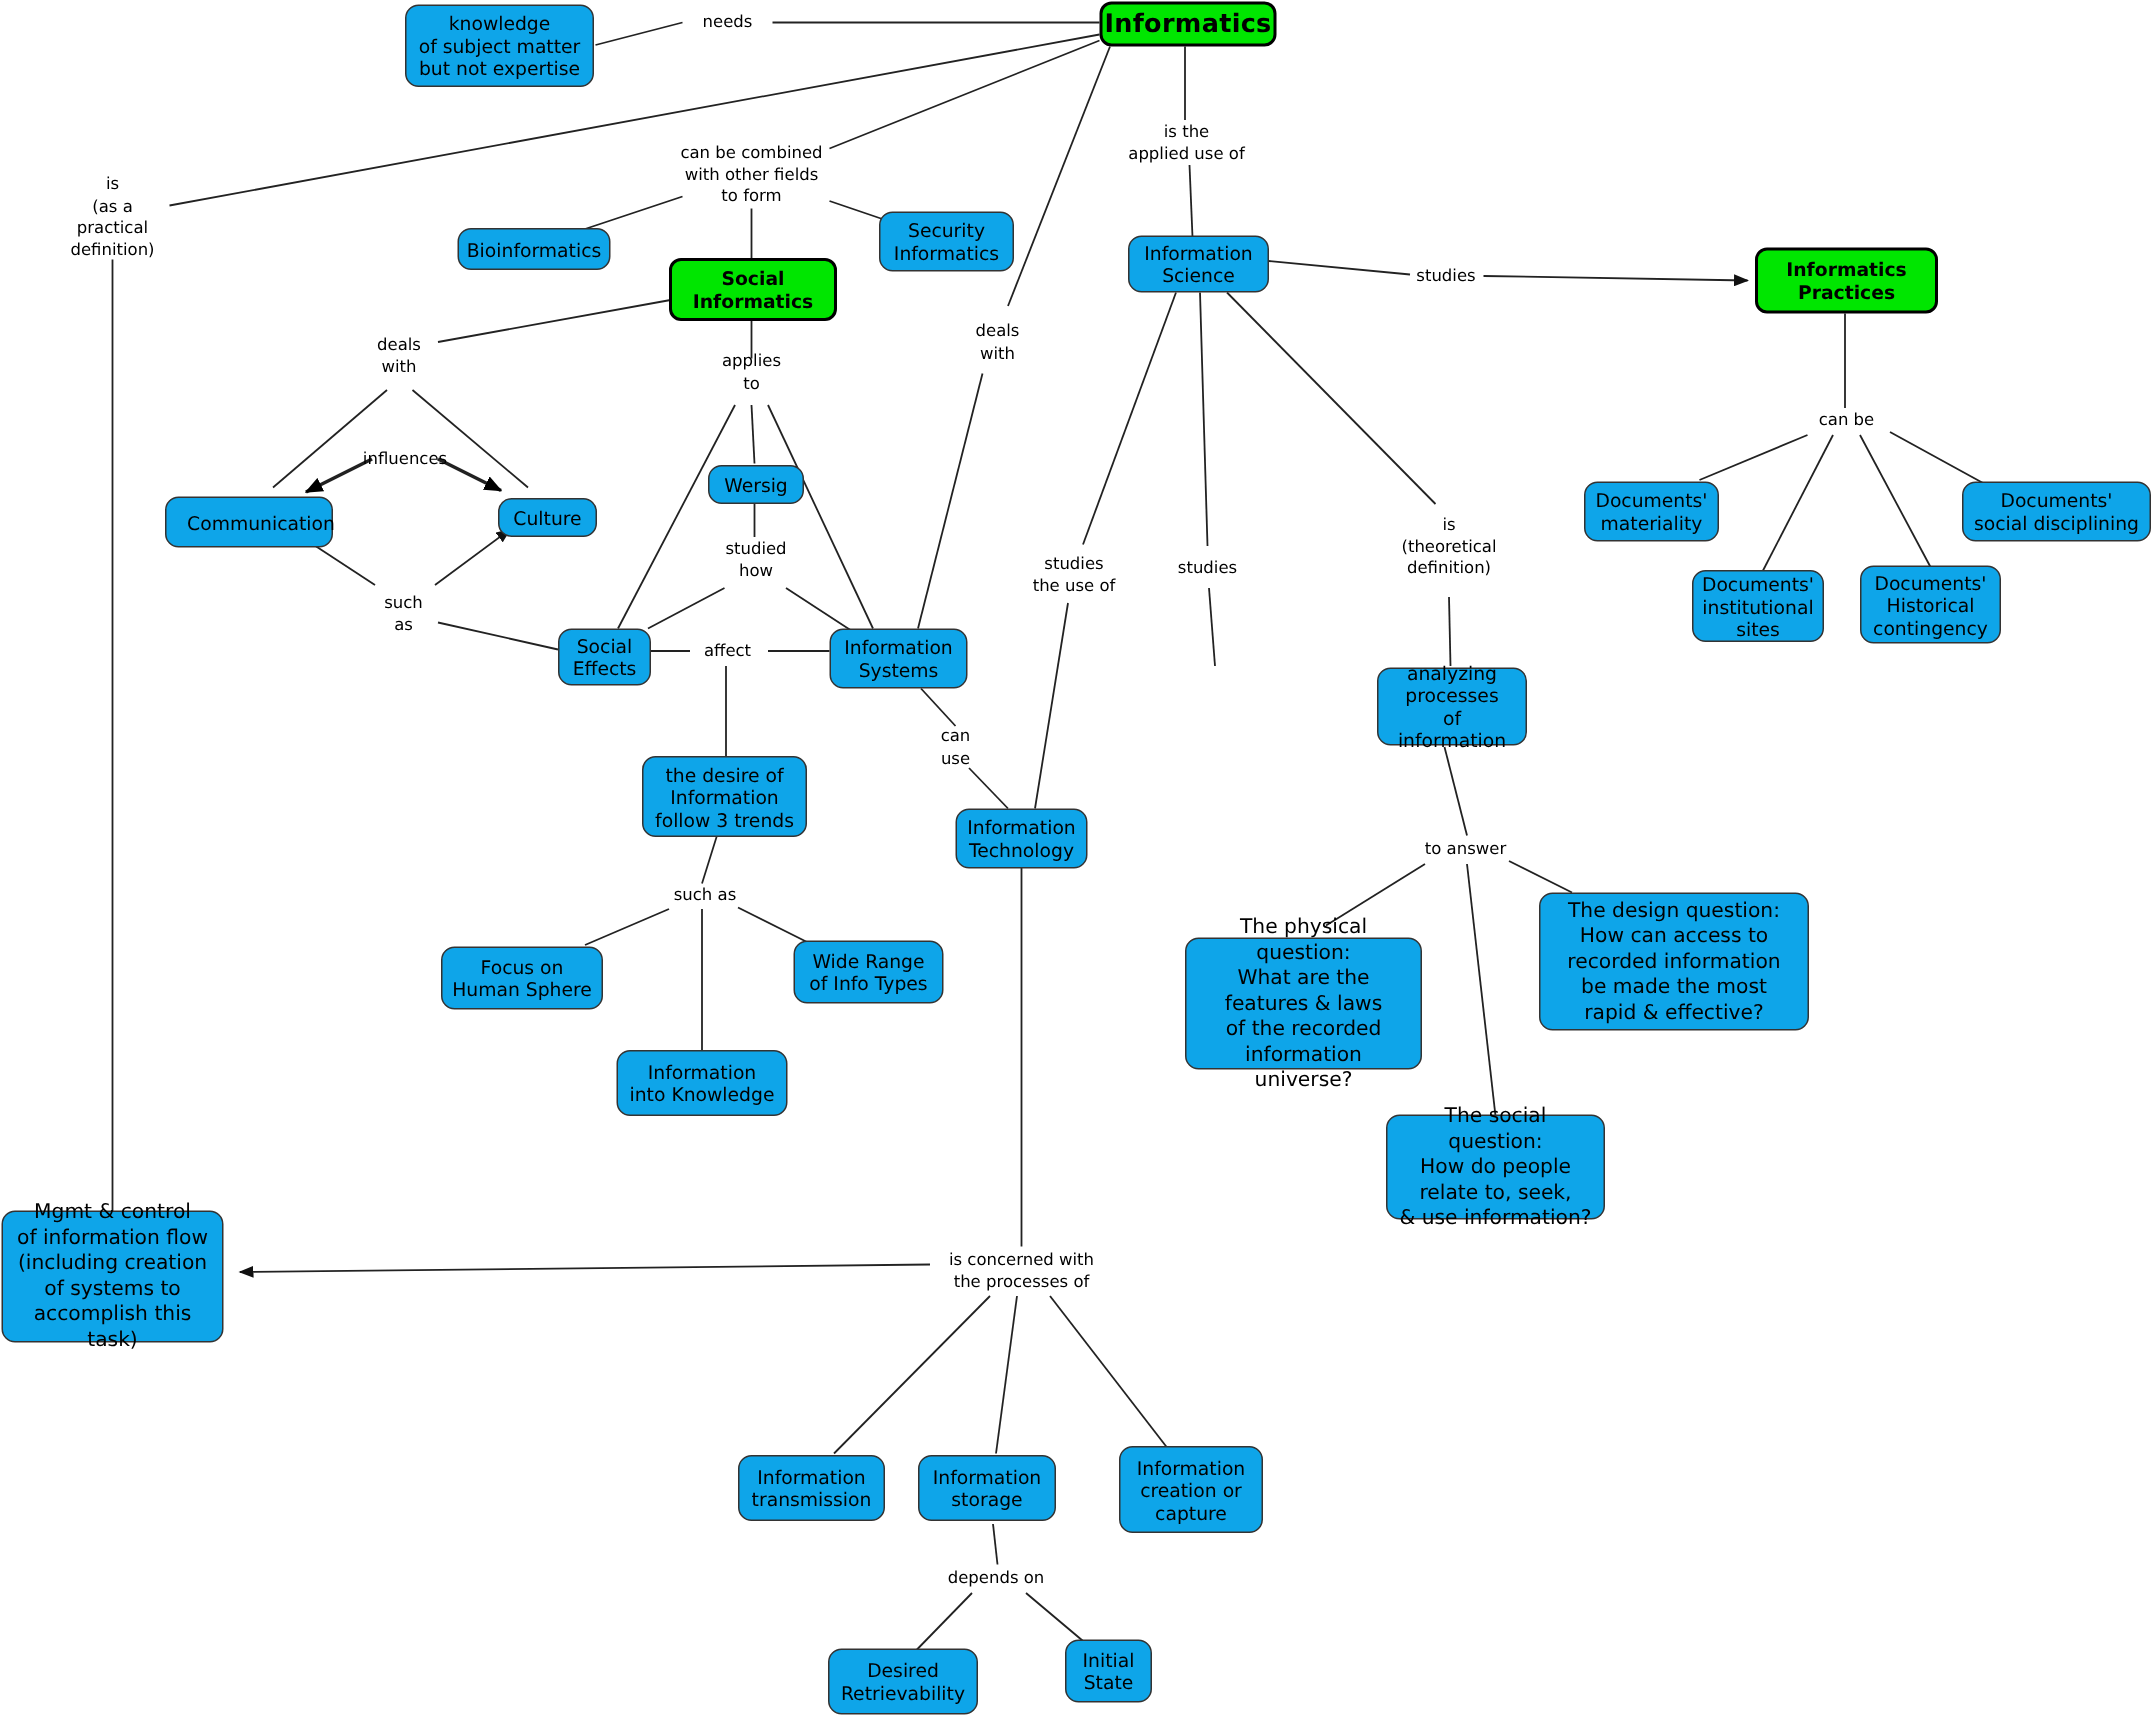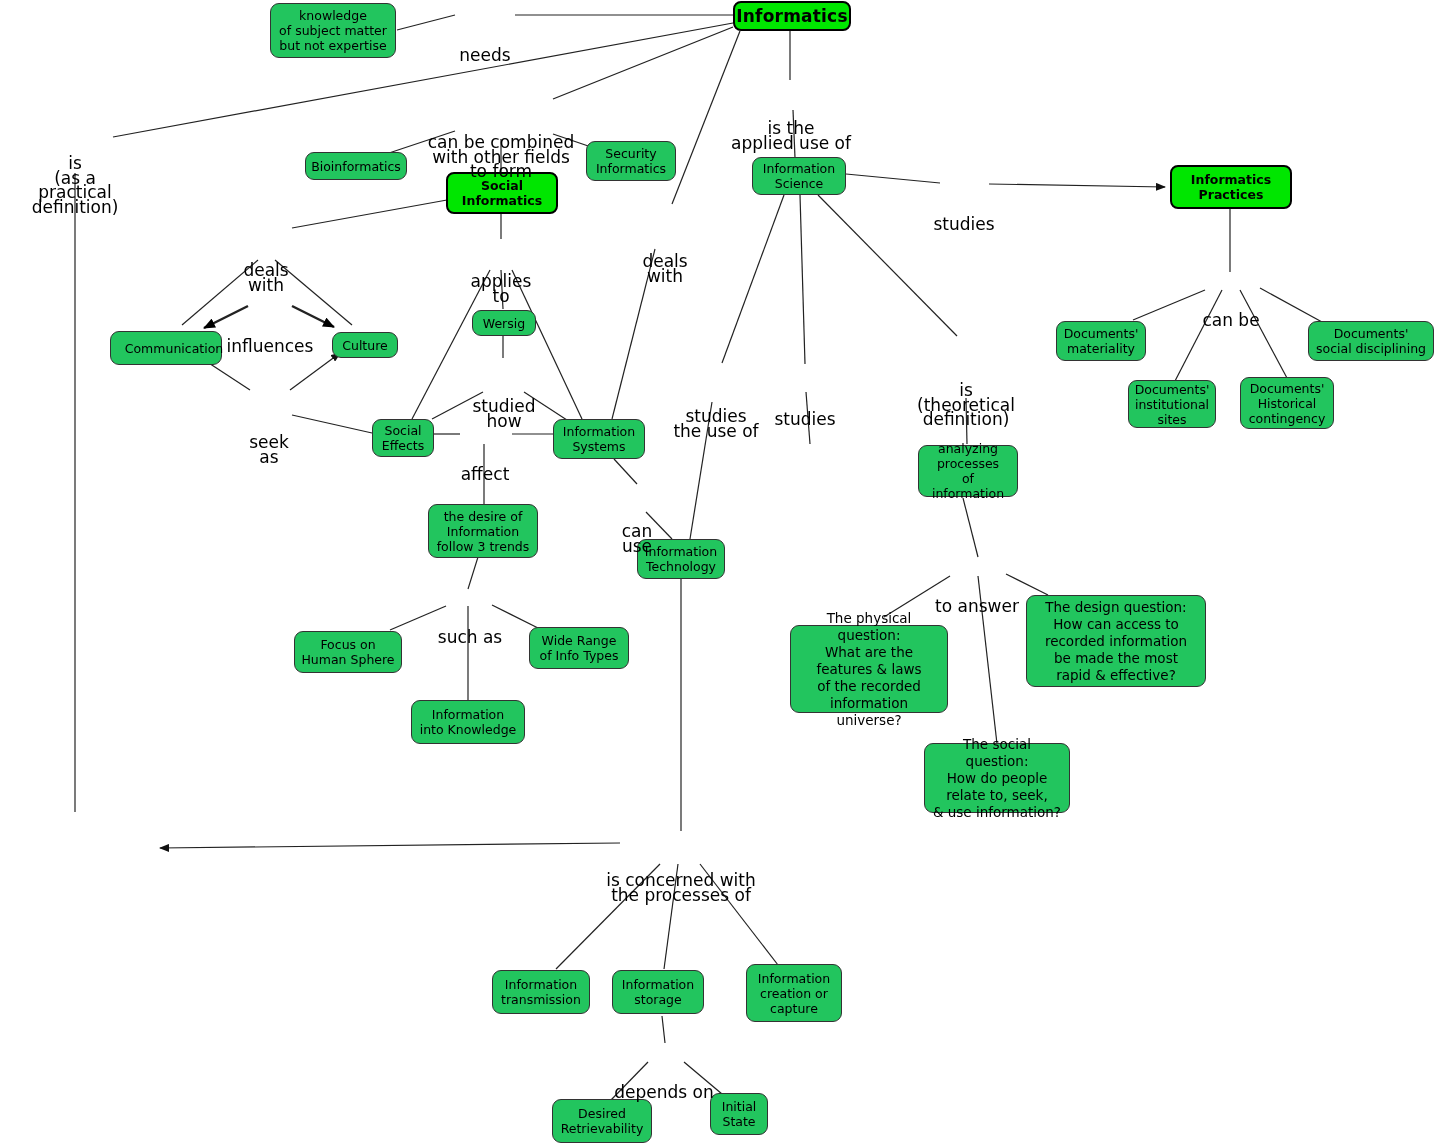--- a/index.html
+++ b/index.html
@@ -21,21 +21,21 @@
     top: 0;
     width: 1436px;
     height: 1144px;
     pointer-events: none;
   }
   .node {
     position: absolute;
     box-sizing: border-box;
     border: 1px solid #333333;
     border-radius: 9px;
-    background: #22c55e;
+    background: #0ea5e9;
     color: #000000;
     font-size: 12.5px;
     line-height: 15px;
     text-align: center;
     display: flex;
     align-items: center;
     justify-content: center;
     white-space: pre-line;
     padding: 2px 5px;
     z-index: 3;
@@ -51,28 +51,27 @@
     line-height: 20px;
     letter-spacing: 0.2px;
   }
   .node.big {
     font-size: 13.5px;
     line-height: 17px;
   }
   .linklabel {
     position: absolute;
     color: #000000;
-    font-size: 17px;
+    font-size: 11px;
     line-height: 14.5px;
     text-align: center;
     white-space: pre-line;
     background: transparent;
     z-index: 4;
     transform: translateX(-50%);
-    margin-top: 40px;
   }
 </style>
 </head>
 <body>
 
 <div id="canvas">
 
   <svg id="edges" viewBox="0 0 1436 1144">
     <defs>
       <marker id="arrow" markerWidth="10" markerHeight="8" refX="9" refY="4" orient="auto" markerUnits="userSpaceOnUse">
@@ -257,20 +256,25 @@
 How can access to
 recorded information
 be made the most
 rapid &amp; effective?</div>
 
   <div class="node big" style="left:924px; top:743px; width:146px; height:70px;">The social question:
 How do people
 relate to, seek,
 &amp; use information?</div>
 
+  <div class="node big" style="left:1px; top:807px; width:148px; height:88px;">Mgmt &amp; control
+of information flow
+(including creation
+of systems to
+accomplish this task)</div>
 
   <div class="node" style="left:492px; top:970px; width:98px; height:44px;">Information
 transmission</div>
 
   <div class="node" style="left:612px; top:970px; width:92px; height:44px;">Information
 storage</div>
 
   <div class="node" style="left:746px; top:964px; width:96px; height:58px;">Information
 creation or
 capture</div>
@@ -303,21 +307,21 @@
 with</div>
 
   <div class="linklabel" style="left:665px; top:214px;">deals
 with</div>
 
   <div class="linklabel" style="left:501px; top:234px;">applies
 to</div>
 
   <div class="linklabel" style="left:270px; top:299px;">influences</div>
 
-  <div class="linklabel" style="left:269px; top:395px;">seek
+  <div class="linklabel" style="left:269px; top:395px;">such
 as</div>
 
   <div class="linklabel" style="left:504px; top:359px;">studied
 how</div>
 
   <div class="linklabel" style="left:485px; top:427px;">affect</div>
 
   <div class="linklabel" style="left:637px; top:484px;">can
 use</div>
 

